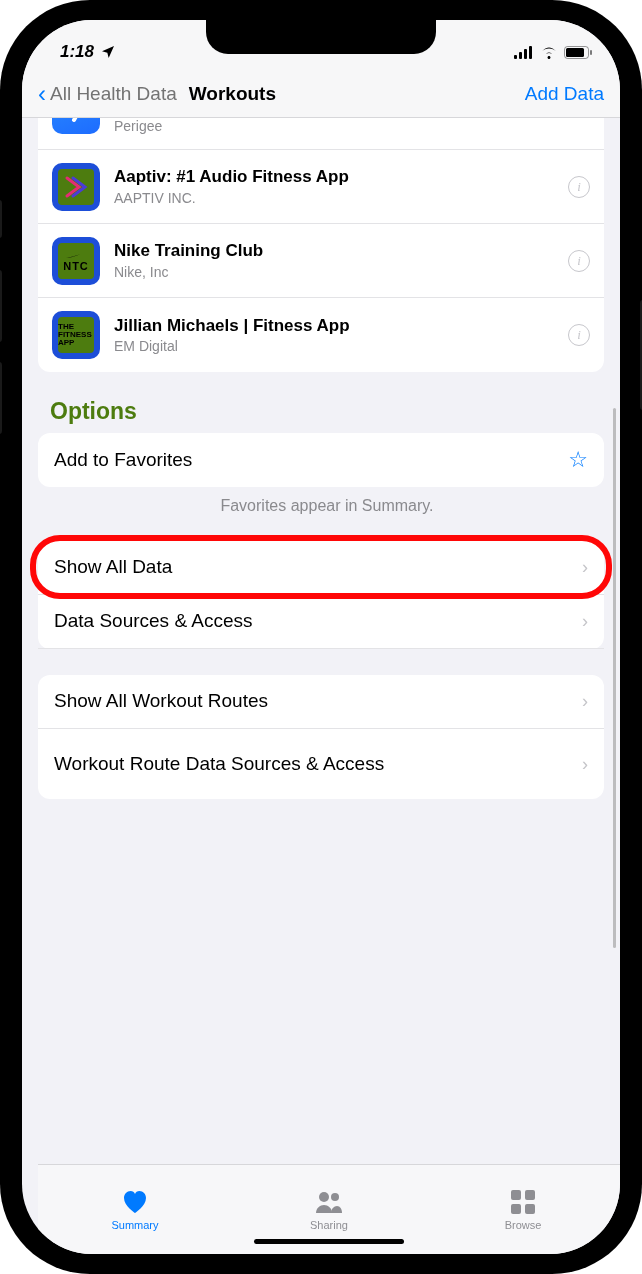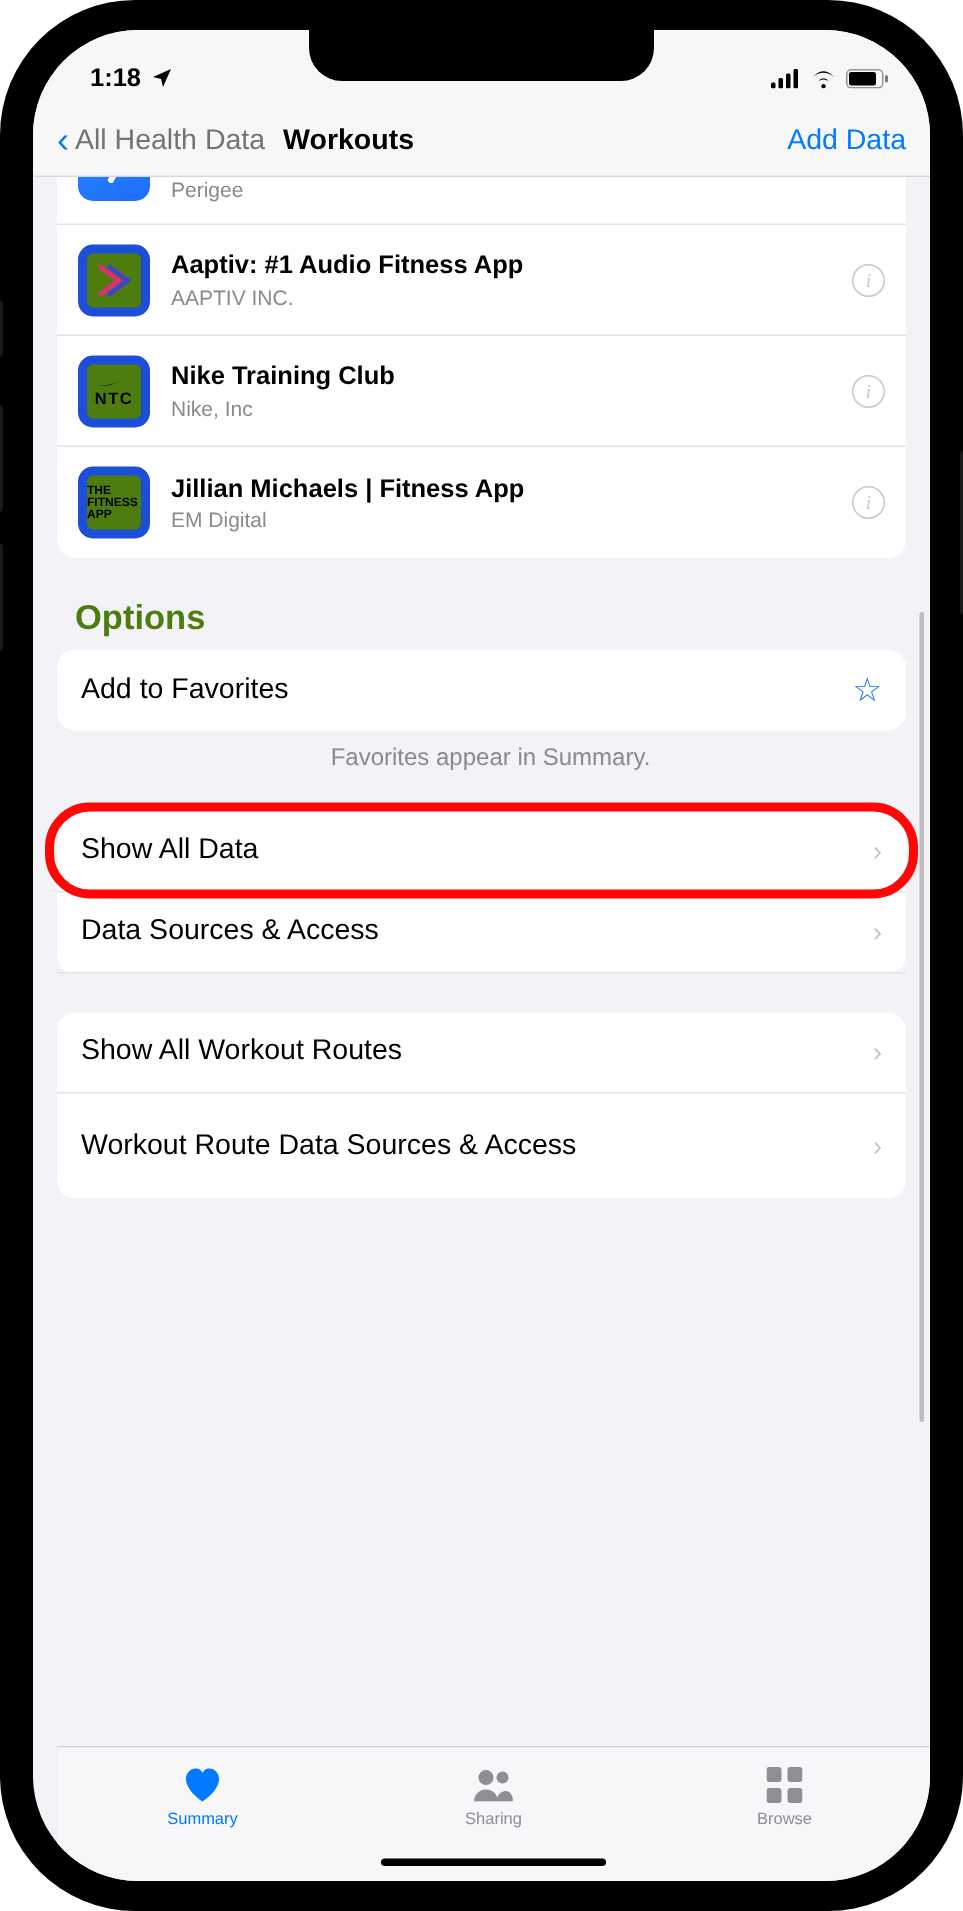--- a/index.html
+++ b/index.html
@@ -40,21 +40,21 @@
 
 .status-bar {
   position: relative;
   height: 50px;
   padding: 14px 28px 0 38px;
   display: flex; justify-content: space-between; align-items: center;
   color: #000;
   z-index: 10;
   background: #f7f7f8;
 }
-.status-left { display: flex; align-items: center; gap: 6px; font-weight: 600; font-size: 17px; }
+.status-left { display: flex; align-items: center; gap: 6px; font-weight: 600; font-size: 17px; font-style: italic; }
 .status-right { display: flex; align-items: center; gap: 6px; }
 
 
 .nav-bar {
   height: 48px;
   background: #f7f7f8;
   border-bottom: 1px solid #d7d7da;
   display: flex; align-items: center;
   padding: 0 16px;
   gap: 2px;
@@ -123,21 +123,21 @@
   pointer-events: none;
 }
 
 
 .tab-bar {
   position: absolute; bottom: 0; left: 16px; right: 0;
   height: 90px;
   background: #f7f7f9;
   border-top: 1px solid #d7d7da;
   display: flex; justify-content: space-around;
-  padding-top: 12px;
+  padding-top: 24px;
 }
 .tab { display: flex; flex-direction: column; align-items: center; gap: 4px; color: #8e8e93; font-size: 11px; width: 90px; }
 .tab.active { color: #007aff; }
 .tab-icon { width: 30px; height: 26px; display: flex; align-items: center; justify-content: center; }
 .home-indicator {
   position: absolute; bottom: 10px; left: 50%; transform: translateX(-50%);
   width: 150px; height: 5px; background: #000; border-radius: 3px;
 }
 </style>
 </head>

